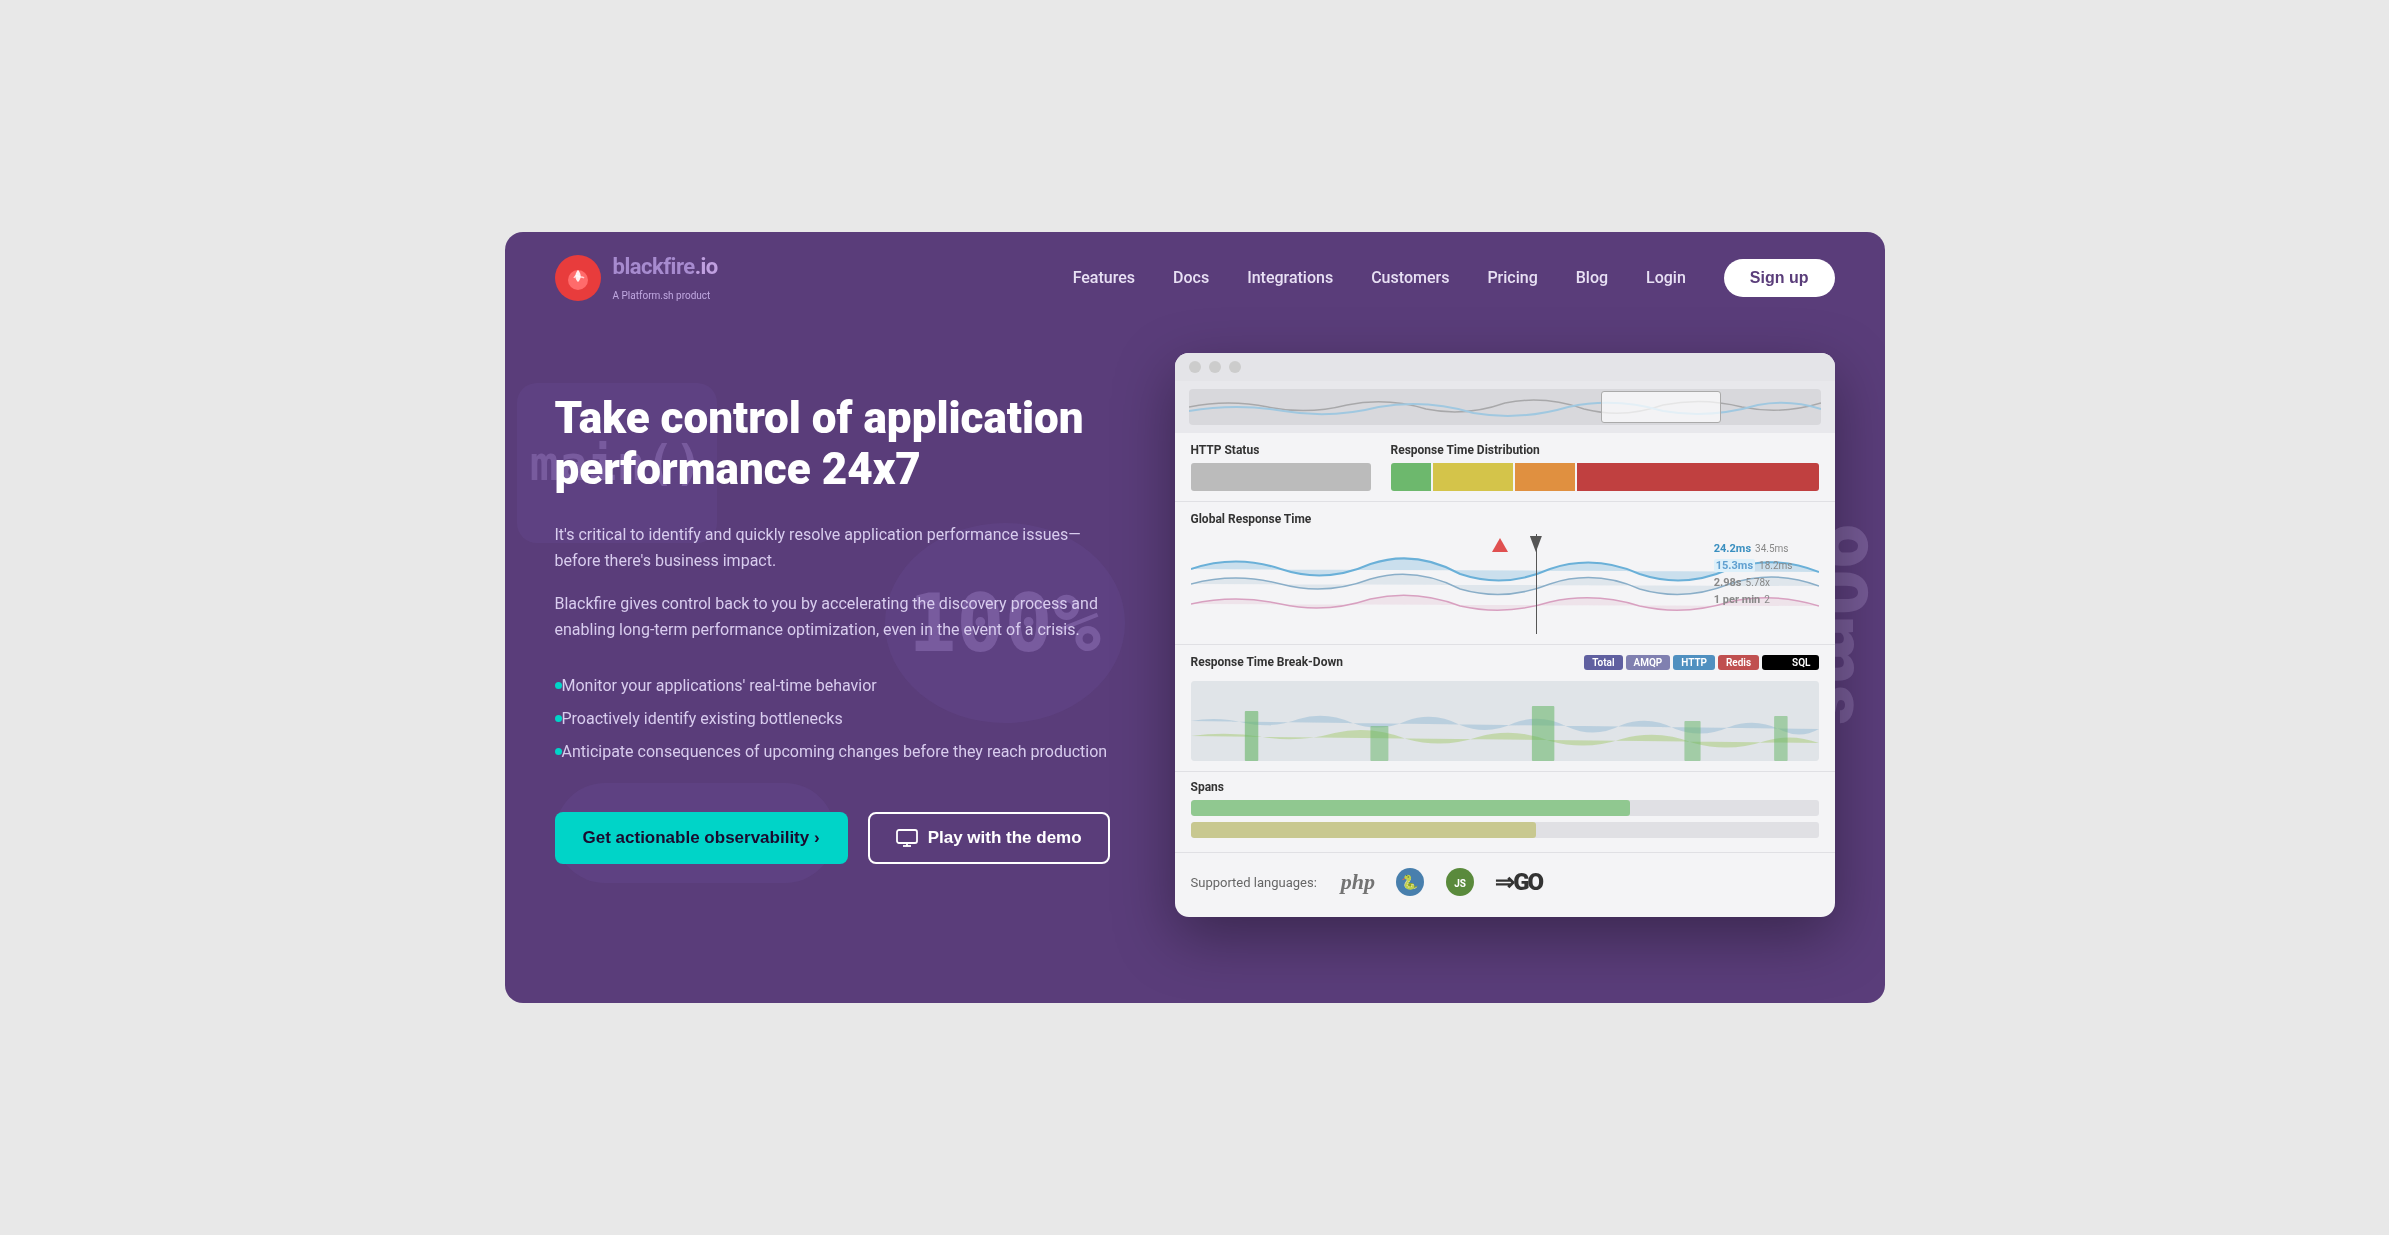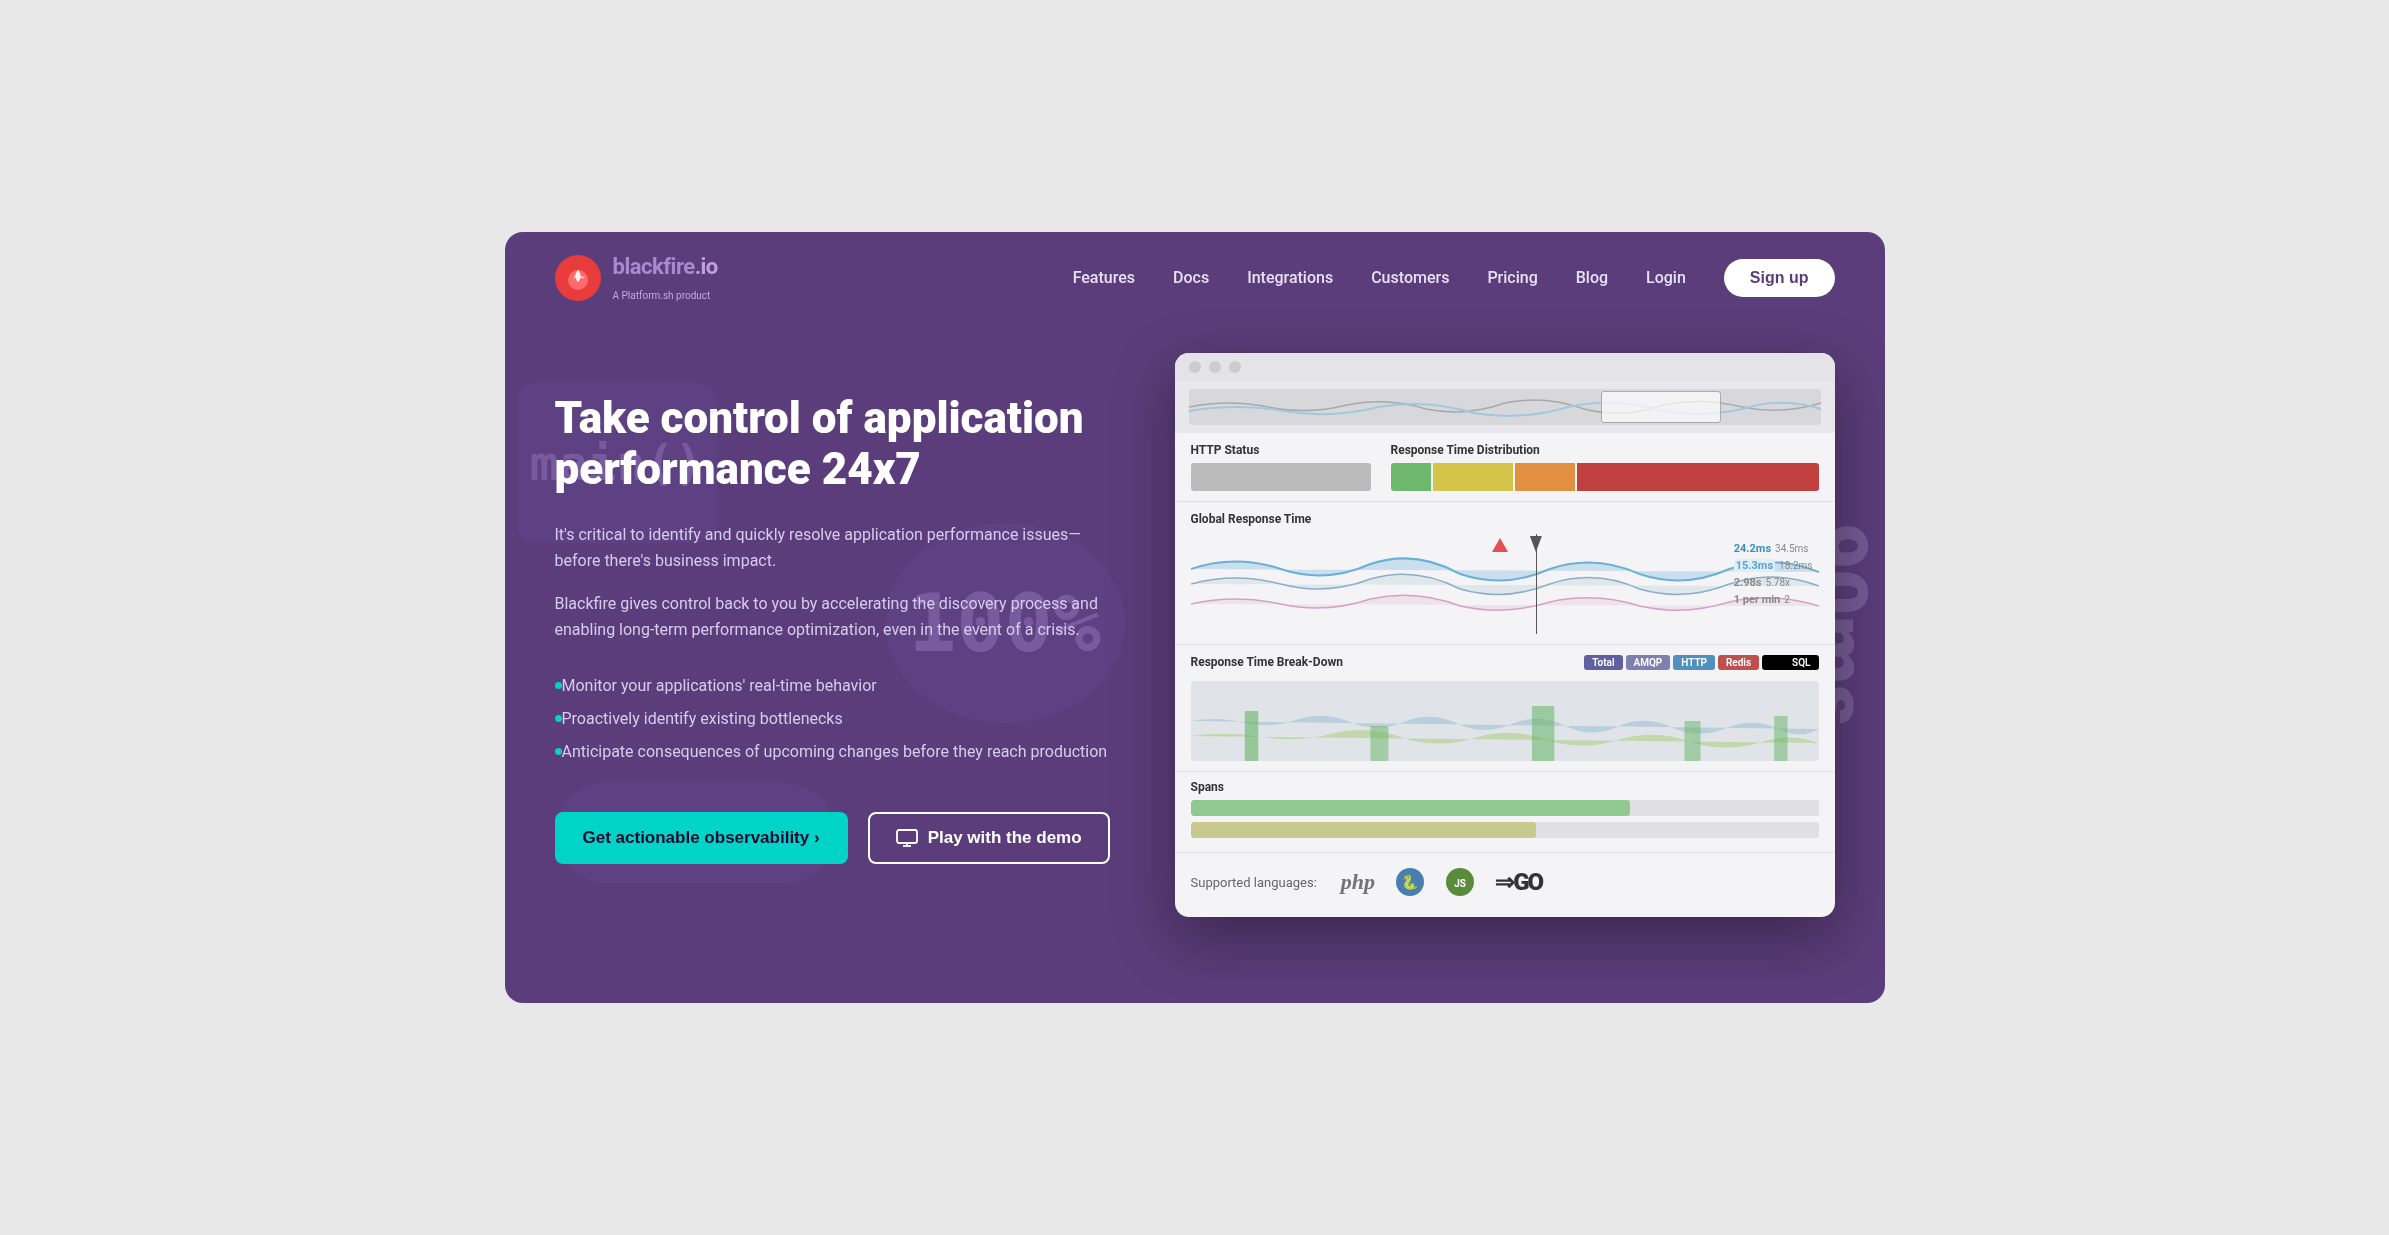--- a/index.html
+++ b/index.html
@@ -268,21 +268,21 @@
     .grt-chart {
       height: 100px;
       position: relative;
       background: #f4f4f6;
       margin-top: 8px;
       border-radius: 4px;
       overflow: hidden;
     }
     .grt-values {
       position: absolute;
-      right: 6px;
+      right: 26px;
       top: 8px;
       display: flex;
       flex-direction: column;
       gap: 4px;
     }
     .grt-val {
       display: flex;
       align-items: center;
       gap: 4px;
       font-size: 10px;

